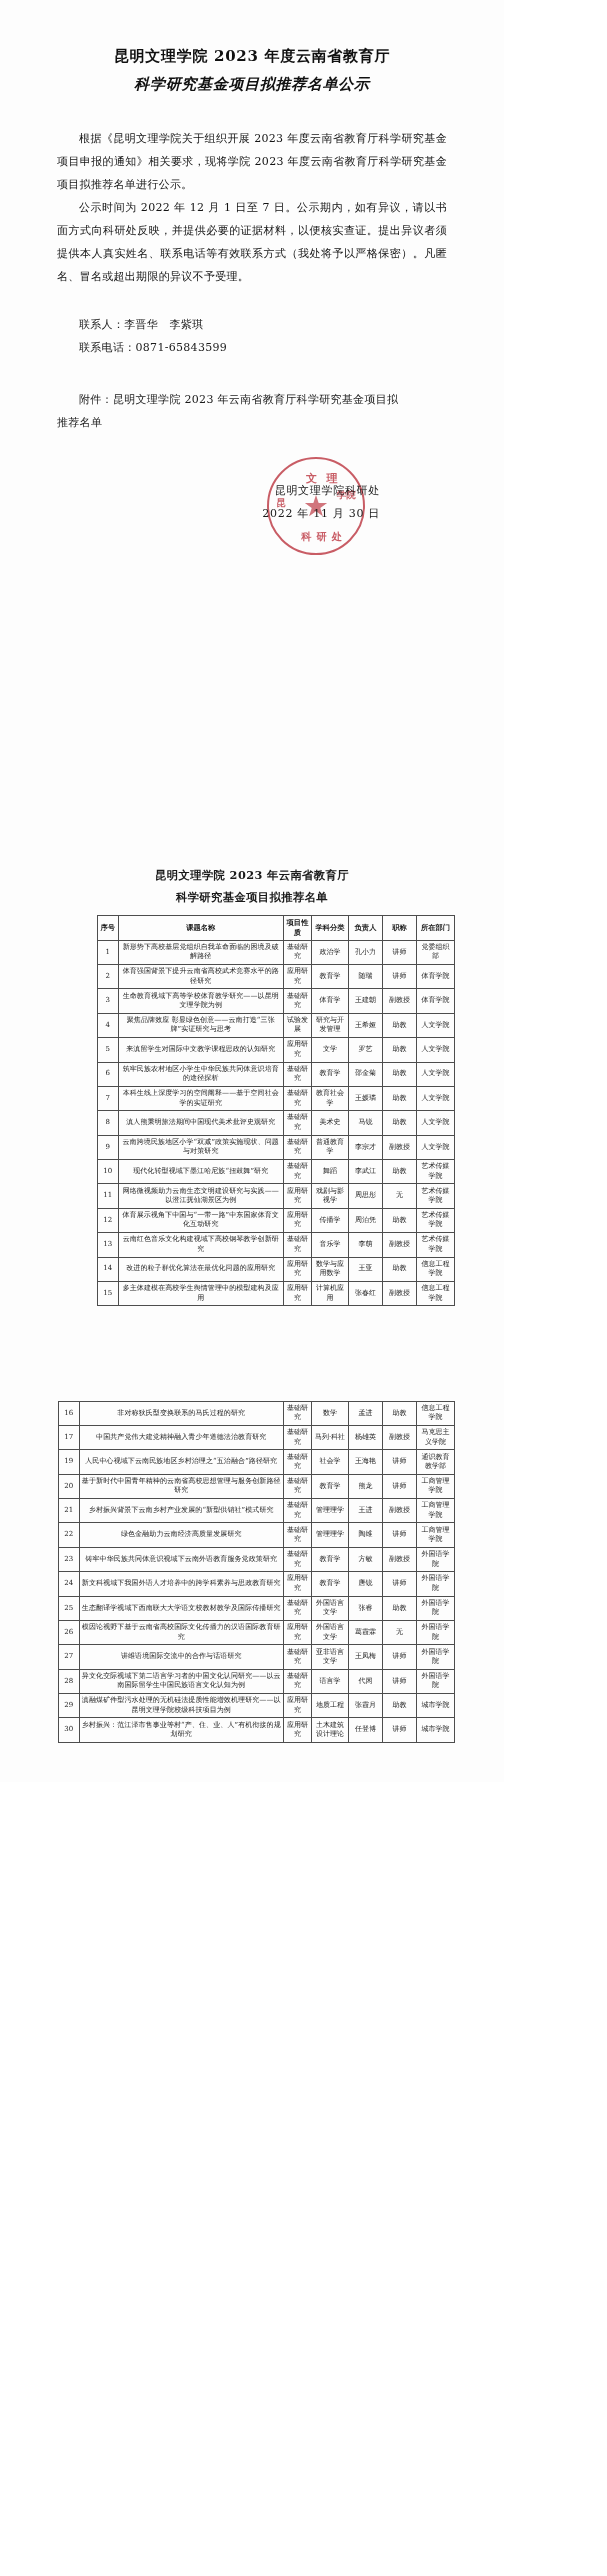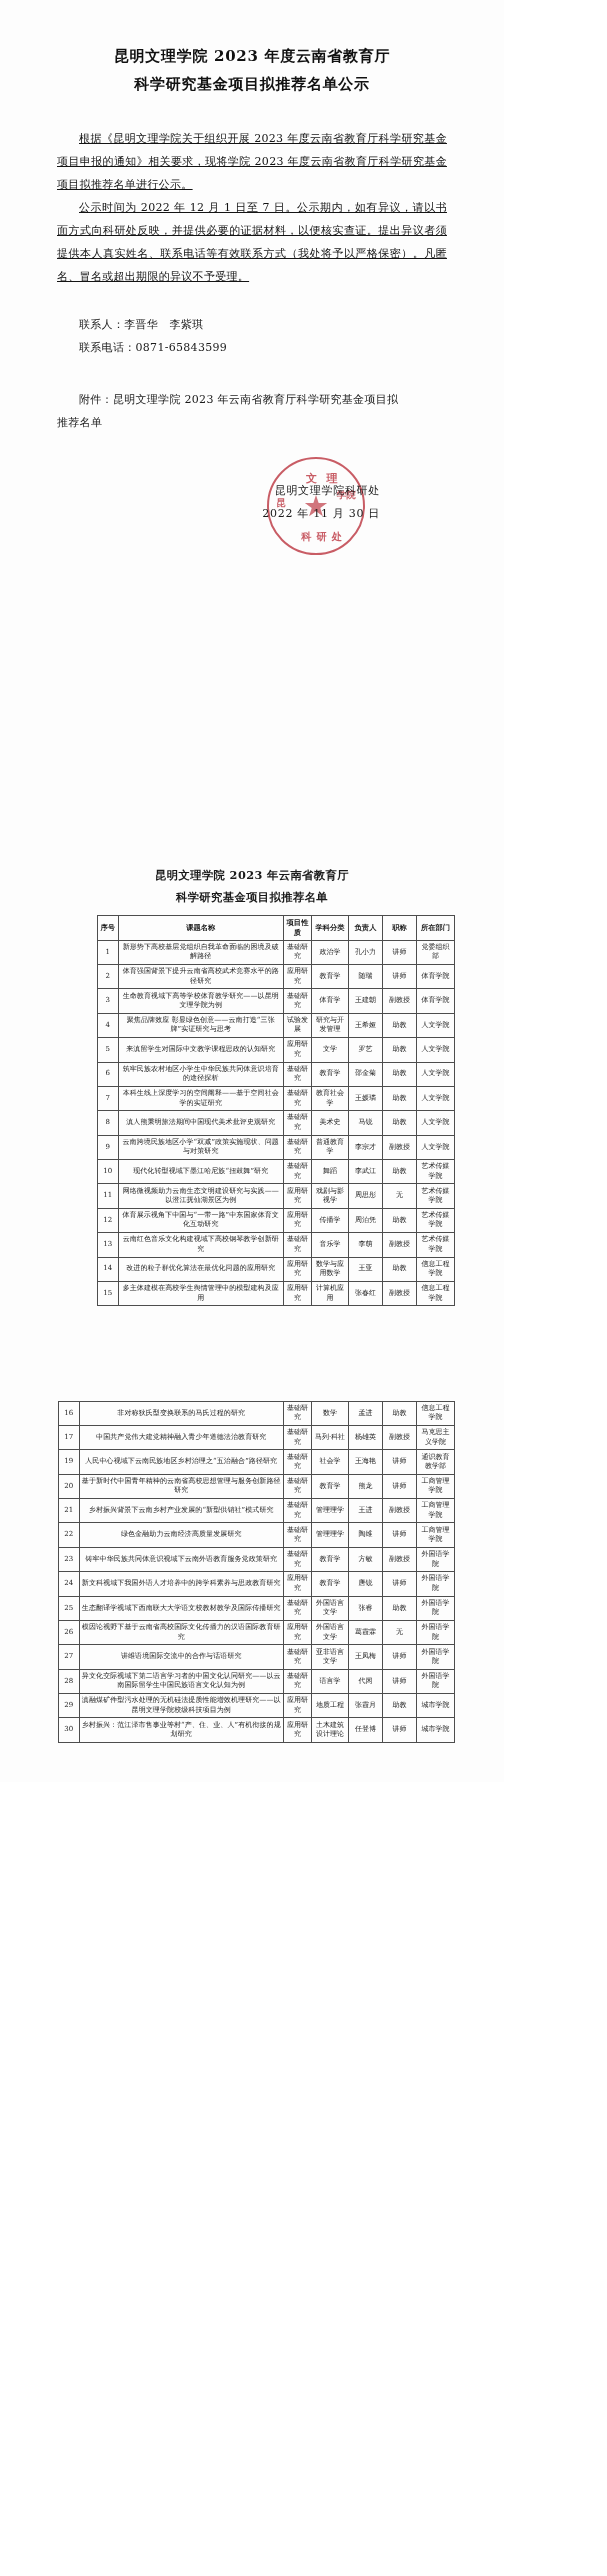--- a/index.html
+++ b/index.html
@@ -25,31 +25,30 @@
   .doc-title{
     text-align:center;
     font-family:"DejaVu Serif","Liberation Serif",serif;
     font-weight:bold;
     font-size:15px;
     line-height:28px;
     letter-spacing:0.7px;
     color:#111;
     padding-top:42px;
   }
-  .doc-title .l2{display:block;}
+  .doc-title .l2{display:block;font-style:italic;}
   .para{
     font-size:11px;
     line-height:23px;
     text-align:justify;
     text-justify:inter-ideograph;
     text-indent:2em;
     margin:0;
     letter-spacing:0.3px;
     color:#141414;
-    text-decoration:underline;
   }
   .para.first{margin-top:29px;}
   .contact-block{margin-top:25px;}
   .contact-line{
     font-size:11px;
     line-height:23px;
     text-indent:2em;
     letter-spacing:0.3px;
     margin:0;
   }

